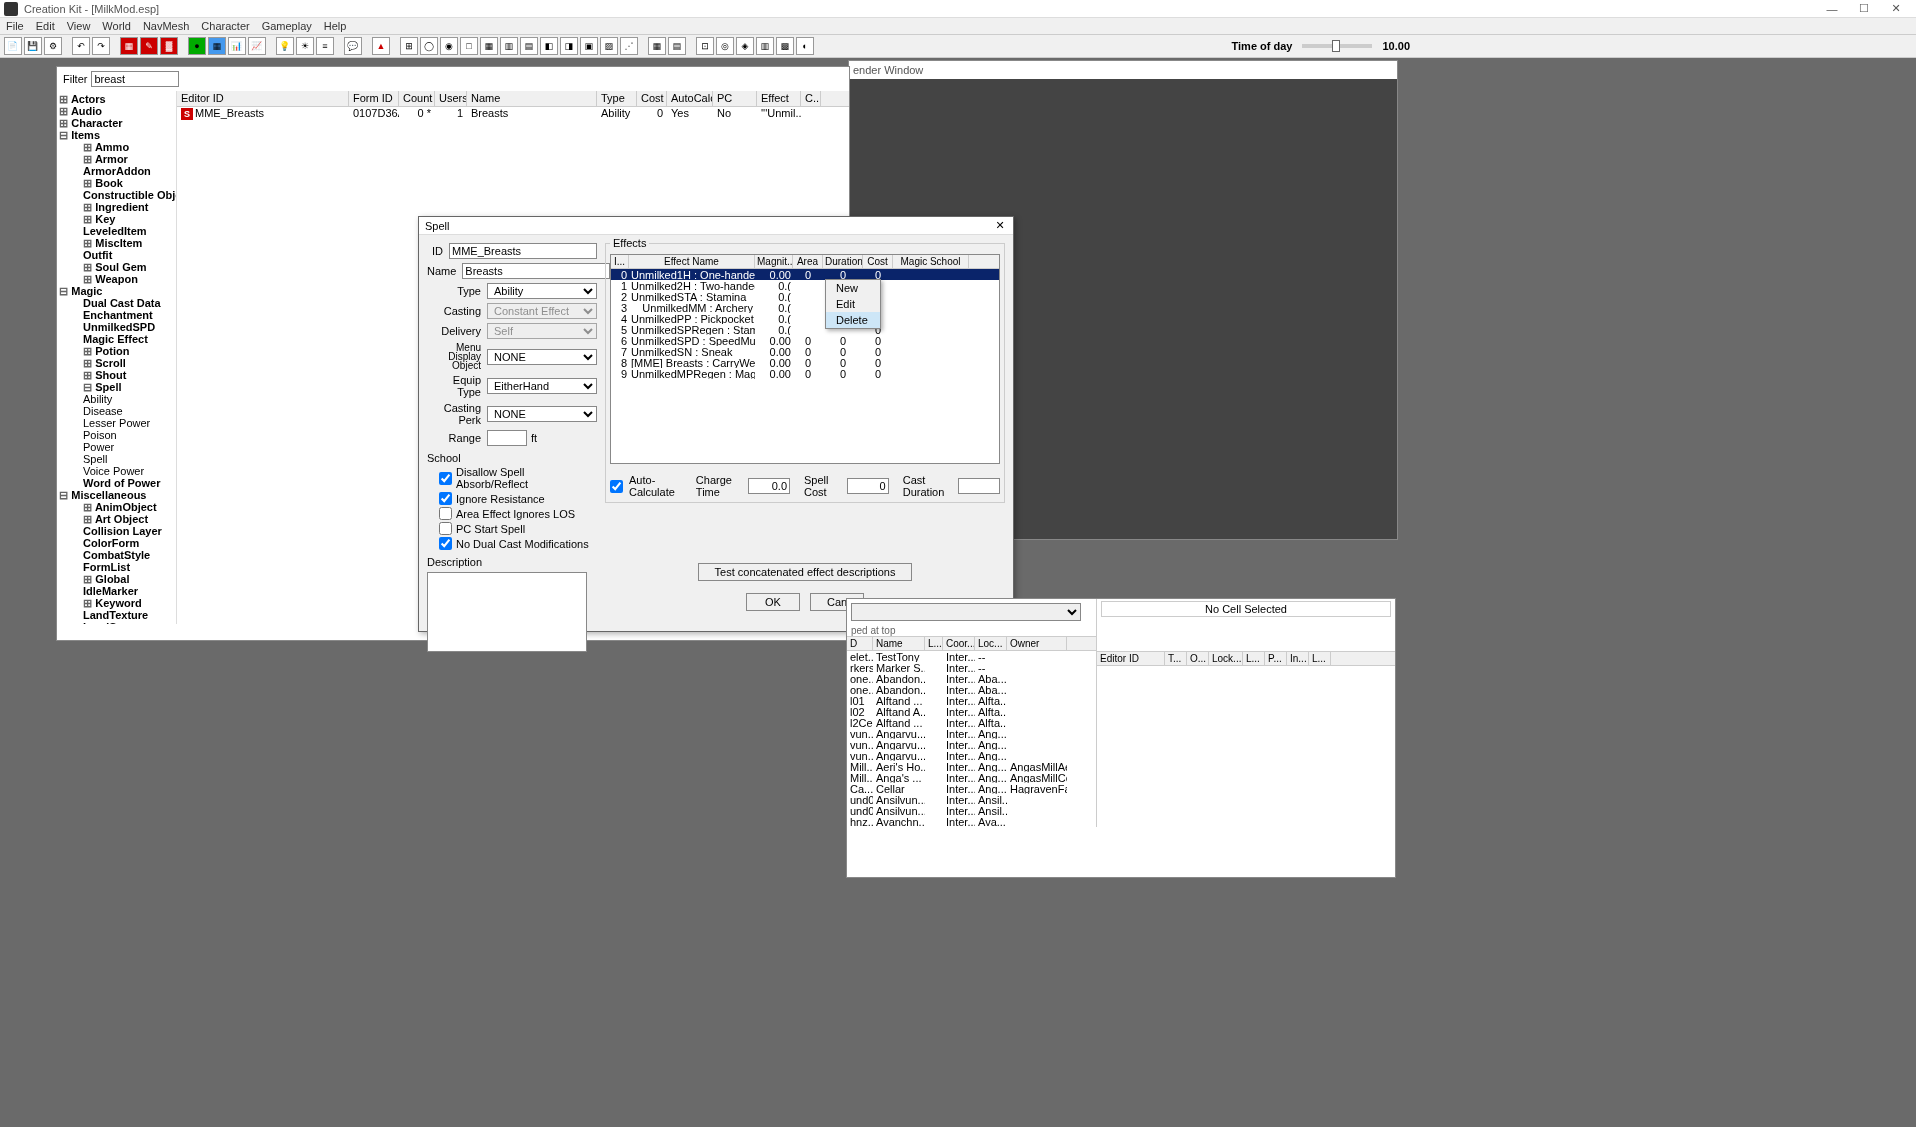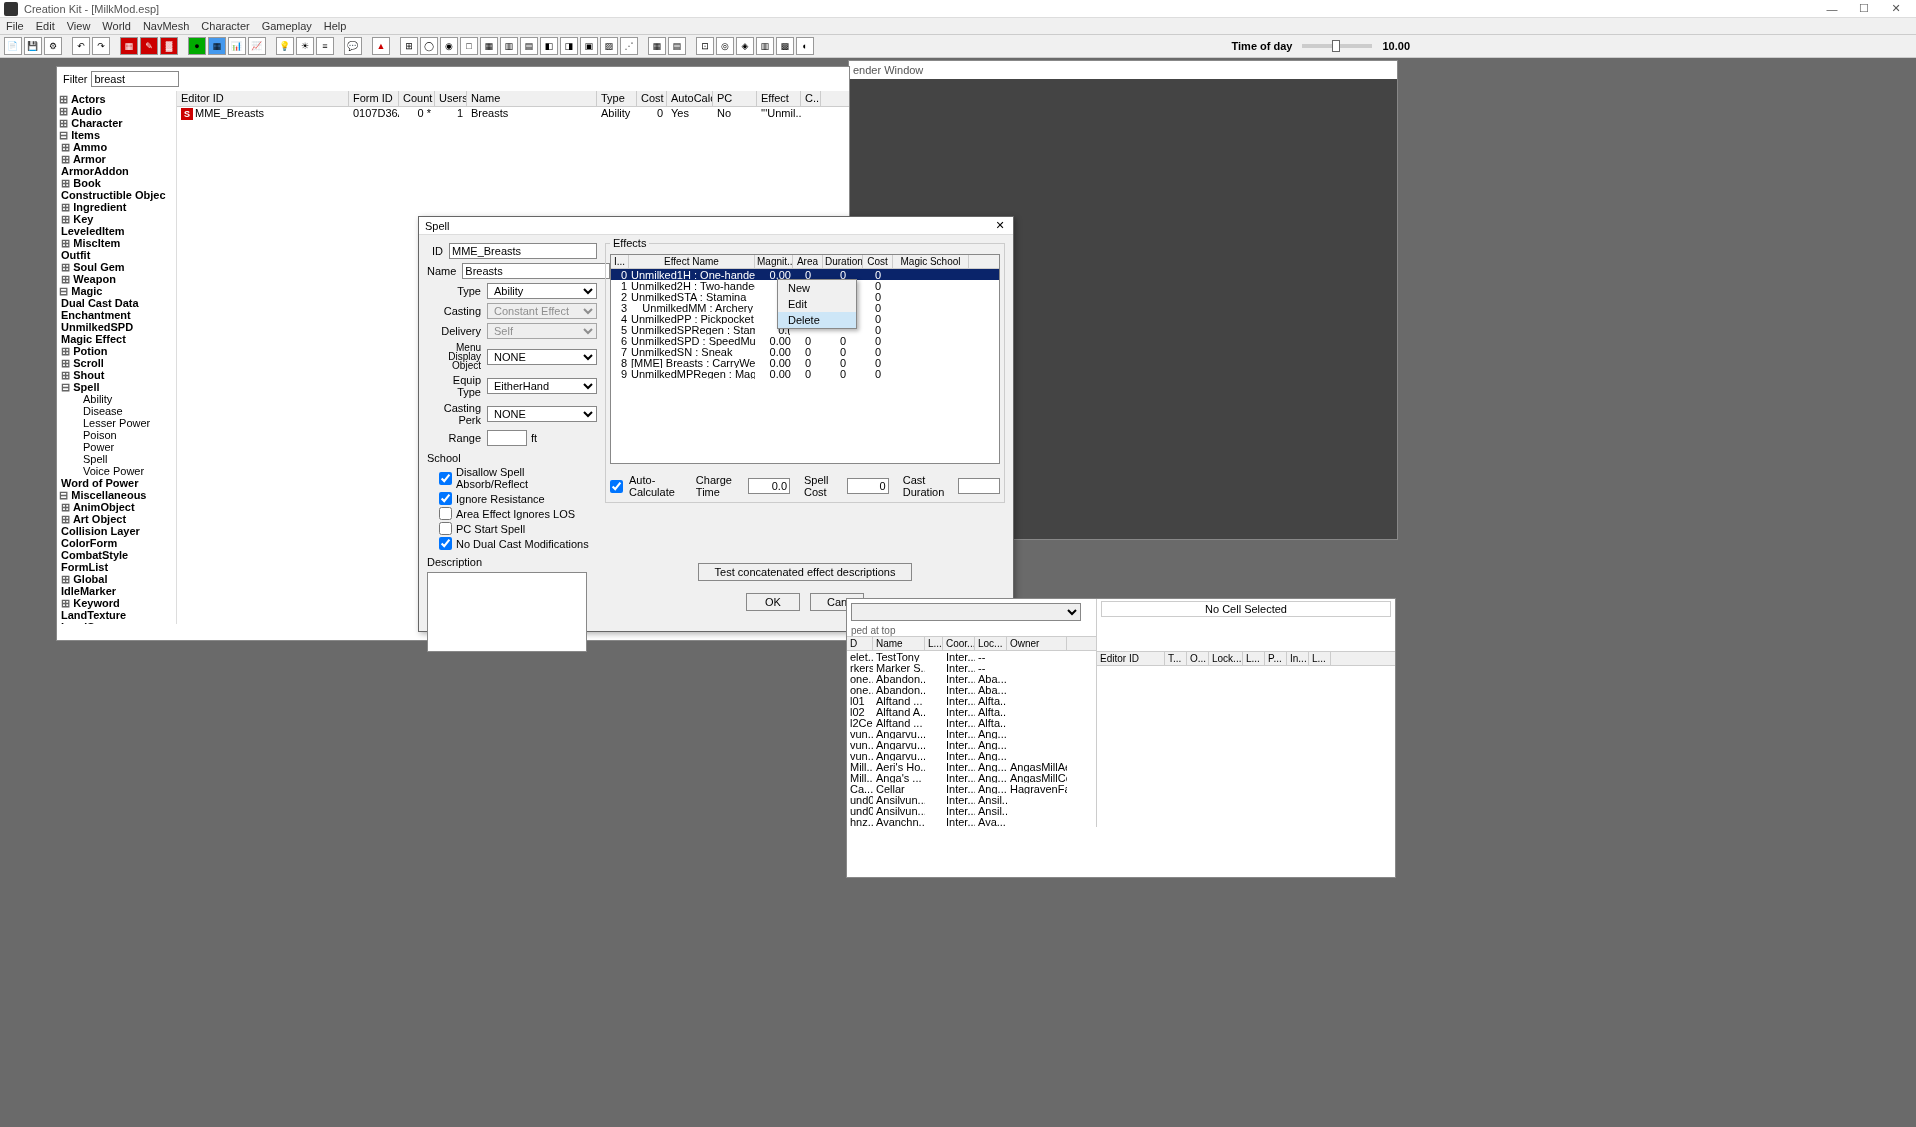--- a/index.html
+++ b/index.html
@@ -32,21 +32,21 @@
 
 .objwin { position: absolute; left: 56px; top: 8px; width: 794px; height: 575px; background: #fff; border: 1px solid #888; }
 .objwin .header { height: 18px; background: #fff; border-bottom: 1px solid #ddd; display: flex; align-items: center; padding: 0 4px; }
 .objwin .header .icon { width: 12px; height: 12px; background: #4a8; margin-right: 4px; }
 .filterbar { padding: 4px 6px; display: flex; align-items: center; gap: 4px; }
 .filterbar input { width: 88px; height: 16px; border: 1px solid #888; padding: 0 2px; font-size: 11px; }
 .objbody { display: flex; height: calc(100% - 40px); }
 .tree { width: 120px; border-right: 1px solid #ddd; overflow: hidden; padding: 2px 0; }
 .tree .node { white-space: nowrap; padding: 0 2px; line-height: 12px; font-size: 11px; }
 .tree .node.bold { font-weight: bold; }
-.tree .ind1 { padding-left: 4px; }
+.tree .ind1 { padding-left: 26px; }
 .tree .ind2 { padding-left: 26px; }
 .tree .exp::before { content: "⊟ "; color: #666; }
 .tree .col::before { content: "⊞ "; color: #666; }
 .datagrid { flex: 1; }
 .datagrid .cols { display: flex; background: #f0f0f0; border-bottom: 1px solid #ccc; height: 16px; }
 .datagrid .cols div { border-right: 1px solid #ccc; padding: 1px 4px; font-size: 11px; overflow: hidden; }
 .datagrid .row { display: flex; height: 14px; }
 .datagrid .row div { padding: 0 4px; font-size: 11px; overflow: hidden; }
 .rowicon { width: 12px; height: 12px; background: #c00; color: #fff; display: inline-block; text-align: center; line-height: 12px; font-size: 9px; font-weight: bold; margin-right: 2px; }
 
@@ -71,21 +71,21 @@
 .desc { width: 160px; height: 80px; border: 1px solid #888; background: #fff; margin-top: 2px; resize: none; }
 .rightcol { flex: 1; }
 .effgroup { border: 1px solid #ccc; padding: 4px; position: relative; }
 .effgroup .legend { position: absolute; top: -7px; left: 4px; background: #f0f0f0; padding: 0 3px; font-size: 11px; }
 .efftable { border: 1px solid #888; background: #fff; height: 210px; margin-top: 6px; position: relative; }
 .efftable .ecols { display: flex; background: #f0f0f0; border-bottom: 1px solid #ccc; }
 .efftable .ecols div { border-right: 1px solid #ccc; padding: 1px 2px; font-size: 10px; text-align: center; overflow: hidden; }
 .efftable .erow { display: flex; height: 11px; font-size: 10px; }
 .efftable .erow div { padding: 0 2px; overflow: hidden; white-space: nowrap; text-align: center; }
 .efftable .erow.sel { background: #0a246a; color: #fff; }
-.ctxmenu { position: absolute; background: #f0f0f0; border: 1px solid #888; box-shadow: 2px 2px 4px rgba(0,0,0,0.3); width: 80px; z-index: 10; }
+.ctxmenu { position: absolute; background: #f0f0f0; border: 1px solid #888; box-shadow: 2px 2px 4px rgba(0,0,0,0.3); width: 56px; z-index: 10; margin-left: 48px; }
 .ctxmenu div { padding: 2px 10px; font-size: 11px; }
 .ctxmenu div.hl { background: #cde6f7; }
 .bottomctrls { display: flex; align-items: center; gap: 6px; margin-top: 10px; font-size: 11px; }
 .bottomctrls input[type=text] { width: 42px; height: 16px; border: 1px solid #888; text-align: right; padding: 0 2px; }
 .btn { padding: 2px 16px; border: 1px solid #888; background: #f0f0f0; font-size: 11px; }
 .dlgbuttons { display: flex; justify-content: center; gap: 10px; margin-top: 12px; }
 .testbtn { display: block; margin: 0 auto 8px auto; }
 
 
 .cellview { position: absolute; left: 846px; top: 540px; width: 550px; height: 280px; background: #fff; border: 1px solid #888; }

